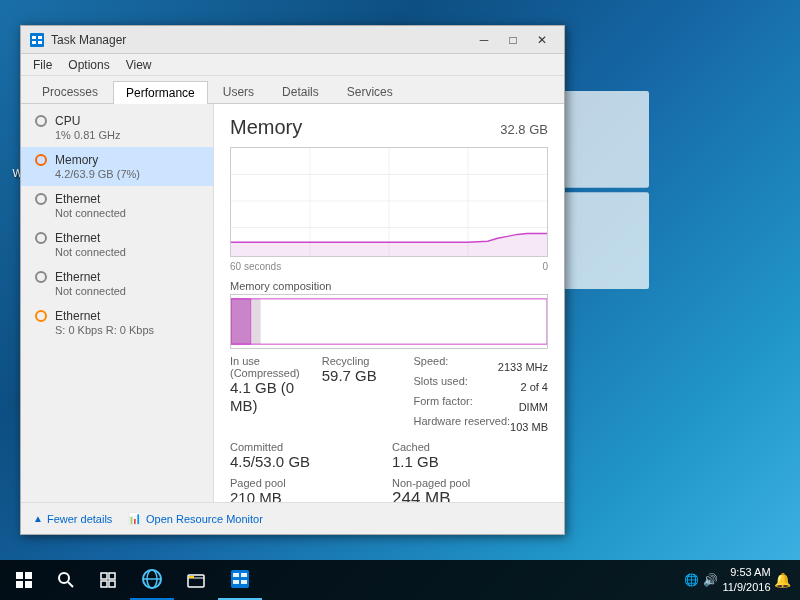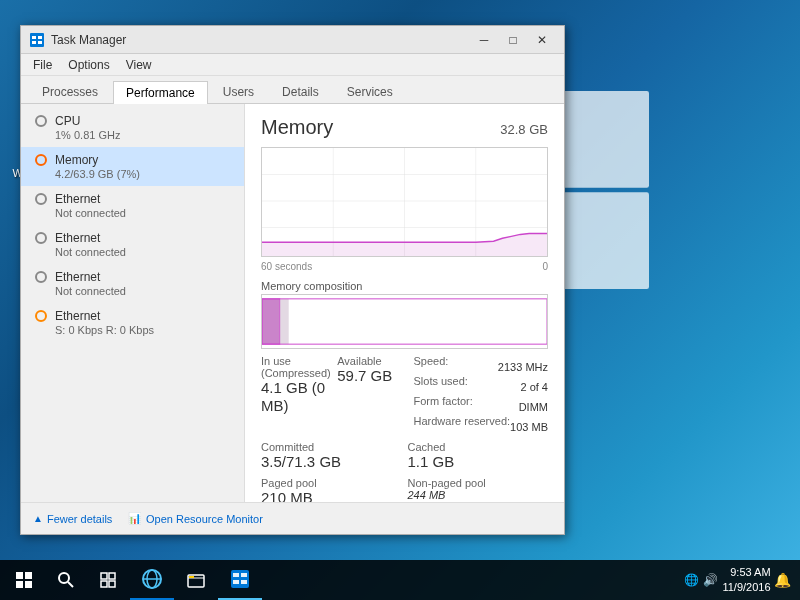--- a/index.html
+++ b/index.html
@@ -194,21 +194,21 @@
 
     
     .content {
       display: flex;
       flex: 1;
       overflow: hidden;
     }
 
     
     .sidebar {
-      width: 224px;
+      width: 193px;
       background: #f0f0f0;
       border-right: 1px solid #ddd;
       padding: 4px 0;
       flex-shrink: 0;
       overflow-y: auto;
     }
 
     .sidebar-item {
       padding: 6px 12px 6px 14px;
       cursor: pointer;
@@ -573,21 +573,21 @@
           </svg>
         </div>
 
         <div class="stats-section">
           <div class="stats-row">
             <div class="stat-item">
               <span class="stat-label">In use (Compressed)</span>
               <span class="stat-value" style="font-size:15px;">4.1 GB (0 MB)</span>
             </div>
             <div class="stat-item">
-              <span class="stat-label">Available</span>
+              <span class="stat-label">Recycling</span>
               <span class="stat-value" style="font-size:15px;">59.7 GB</span>
             </div>
             <div class="stat-right" style="grid-column: 3 / span 2;">
               <div class="stat-right-item">
                 <span>Speed:</span>
                 <span class="stat-right-value">2133 MHz</span>
               </div>
               <div class="stat-right-item">
                 <span>Slots used:</span>
                 <span class="stat-right-value">2 of 4</span>
@@ -599,36 +599,36 @@
               <div class="stat-right-item">
                 <span>Hardware reserved:</span>
                 <span class="stat-right-value">103 MB</span>
               </div>
             </div>
           </div>
 
           <div class="stats-row" style="margin-top:6px;">
             <div class="stat-item">
               <span class="stat-label">Committed</span>
-              <span class="stat-value" style="font-size:15px;">3.5/71.3 GB</span>
+              <span class="stat-value" style="font-size:15px;">4.5/53.0 GB</span>
             </div>
             <div class="stat-item">
               <span class="stat-label">Cached</span>
               <span class="stat-value" style="font-size:15px;">1.1 GB</span>
             </div>
           </div>
 
           <div class="stats-row" style="margin-top:6px;">
             <div class="stat-item">
               <span class="stat-label">Paged pool</span>
               <span class="stat-value" style="font-size:15px;">210 MB</span>
             </div>
             <div class="stat-item">
               <span class="stat-label">Non-paged pool</span>
-              <span class="stat-value" style="font-size:11px;font-style:italic;">244 MB</span>
+              <span class="stat-value" style="font-size:17px;">244 MB</span>
             </div>
           </div>
         </div>
       </div>
     </div>
 
     <div class="bottom-bar">
       <span class="bottom-link">
         <span style="font-size:10px;">▲</span>
         <span>Fewer details</span>

